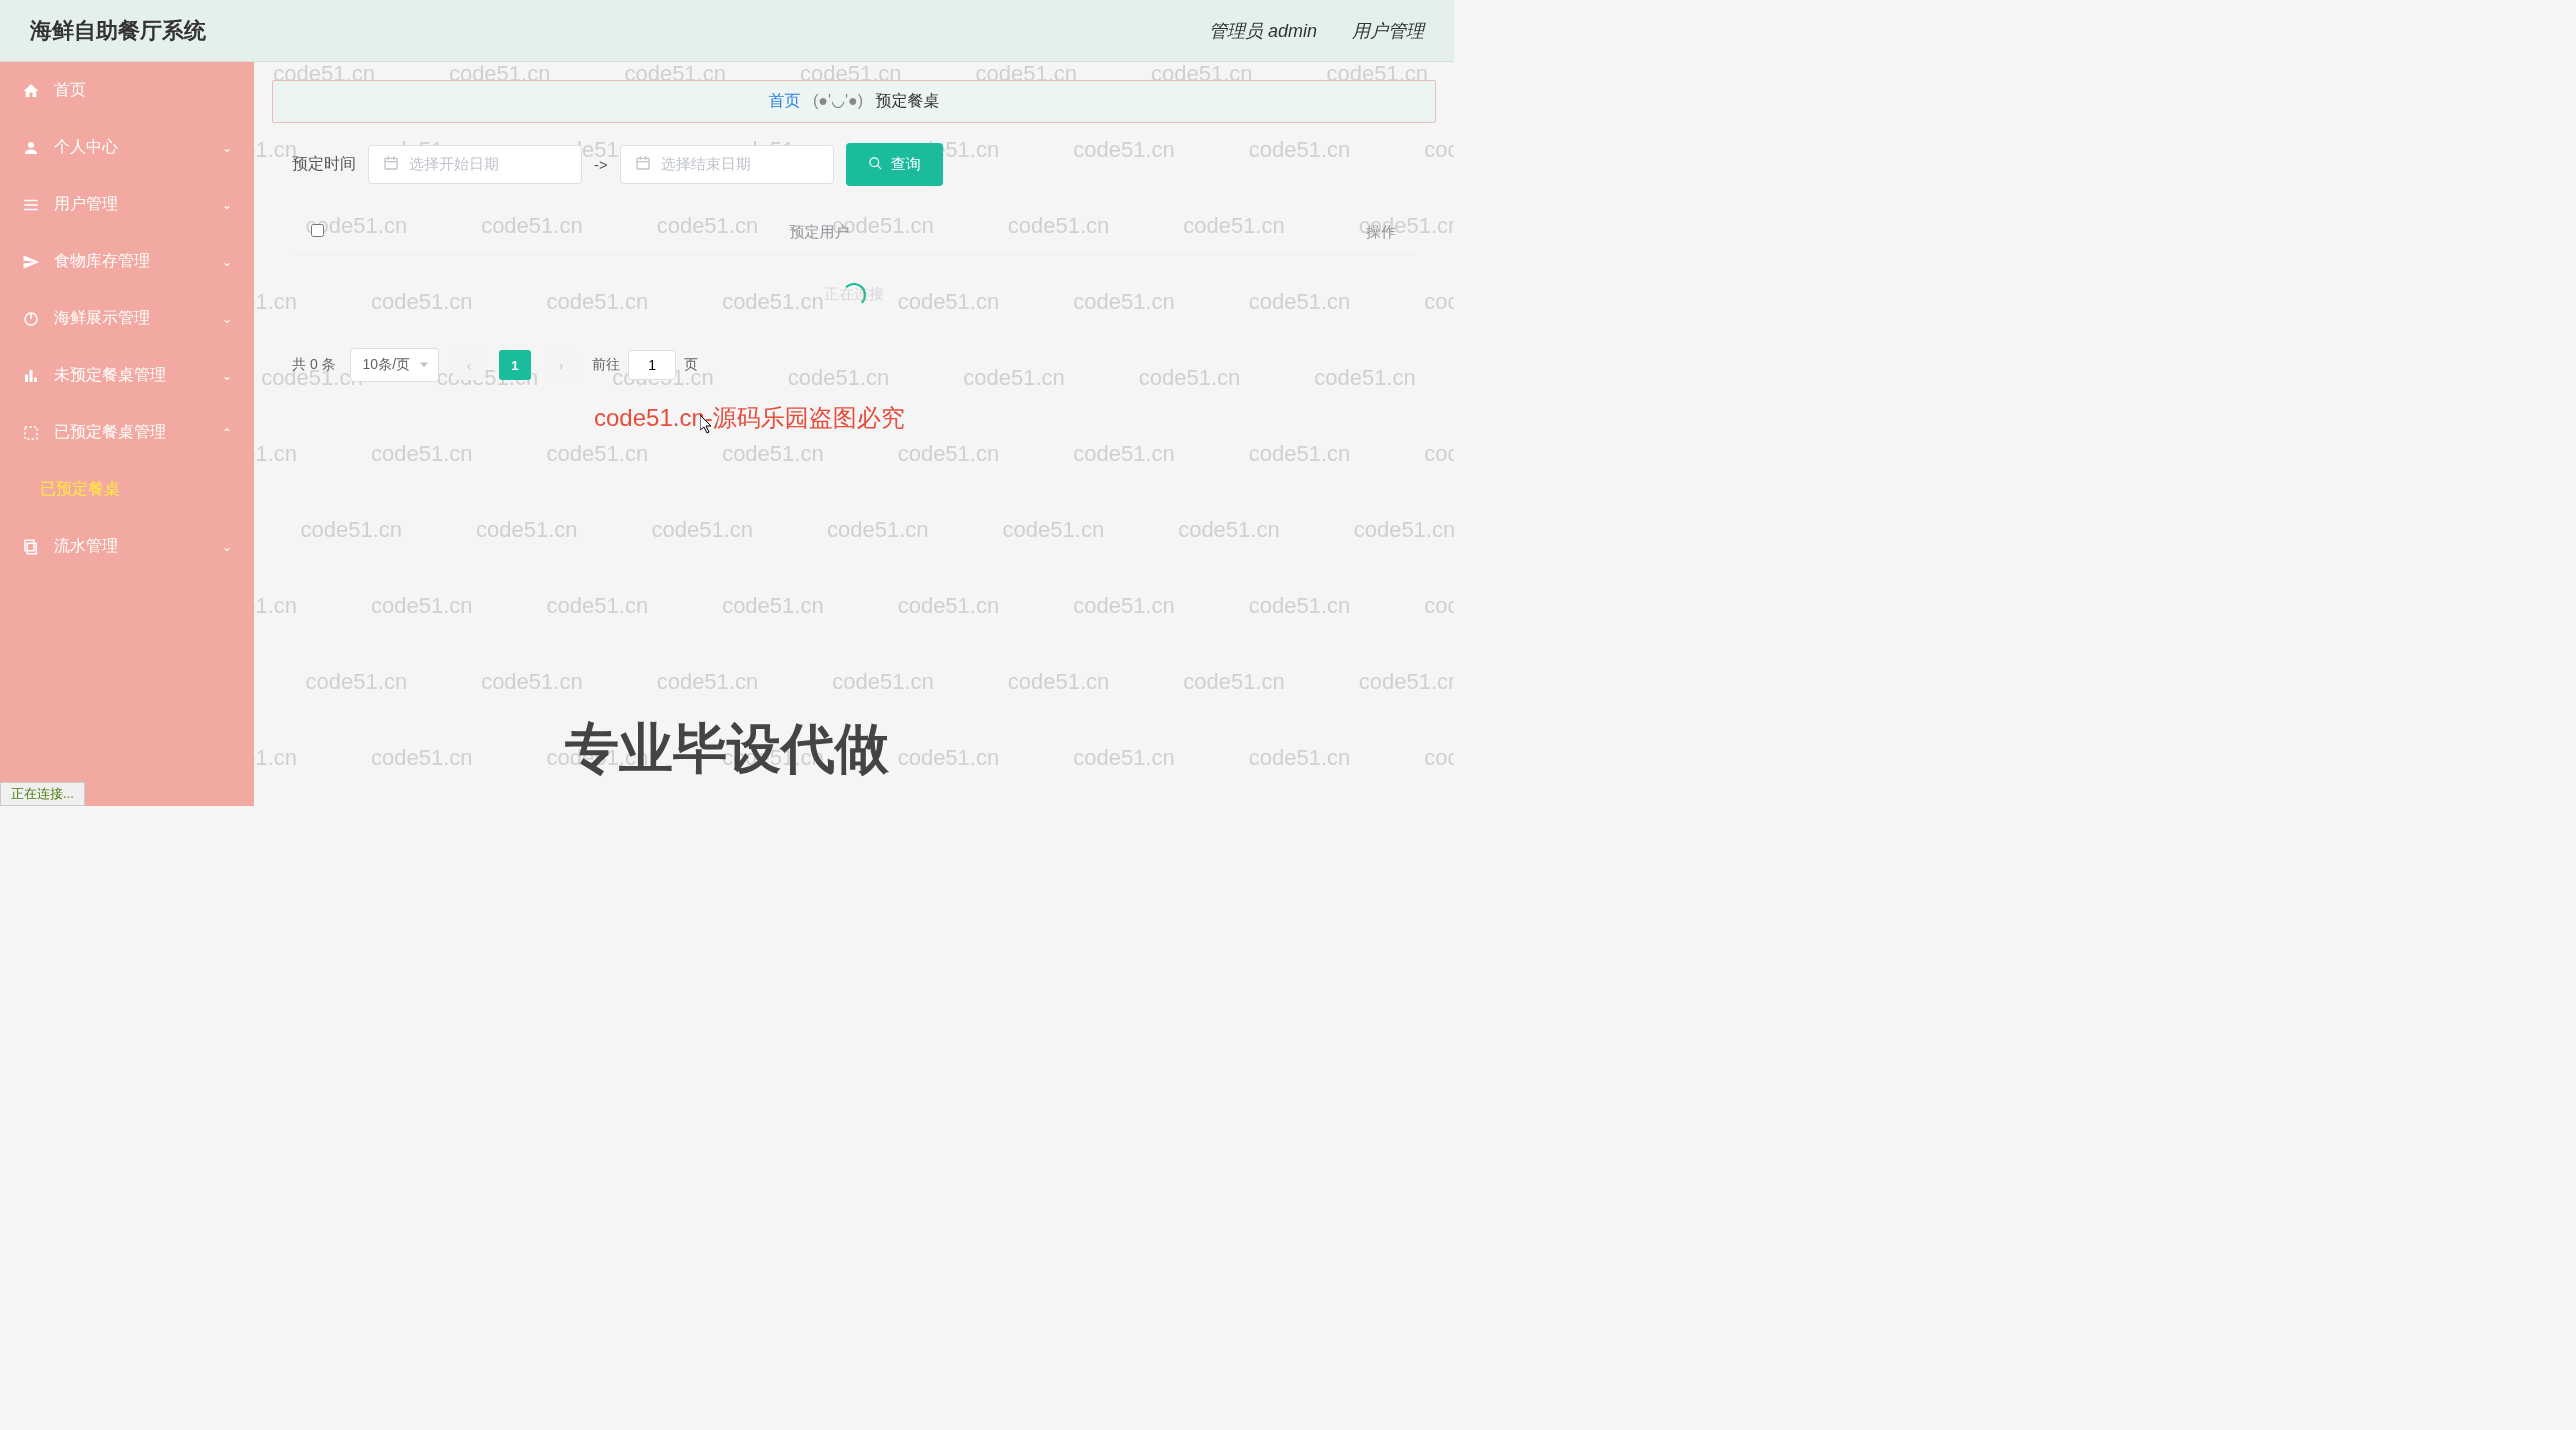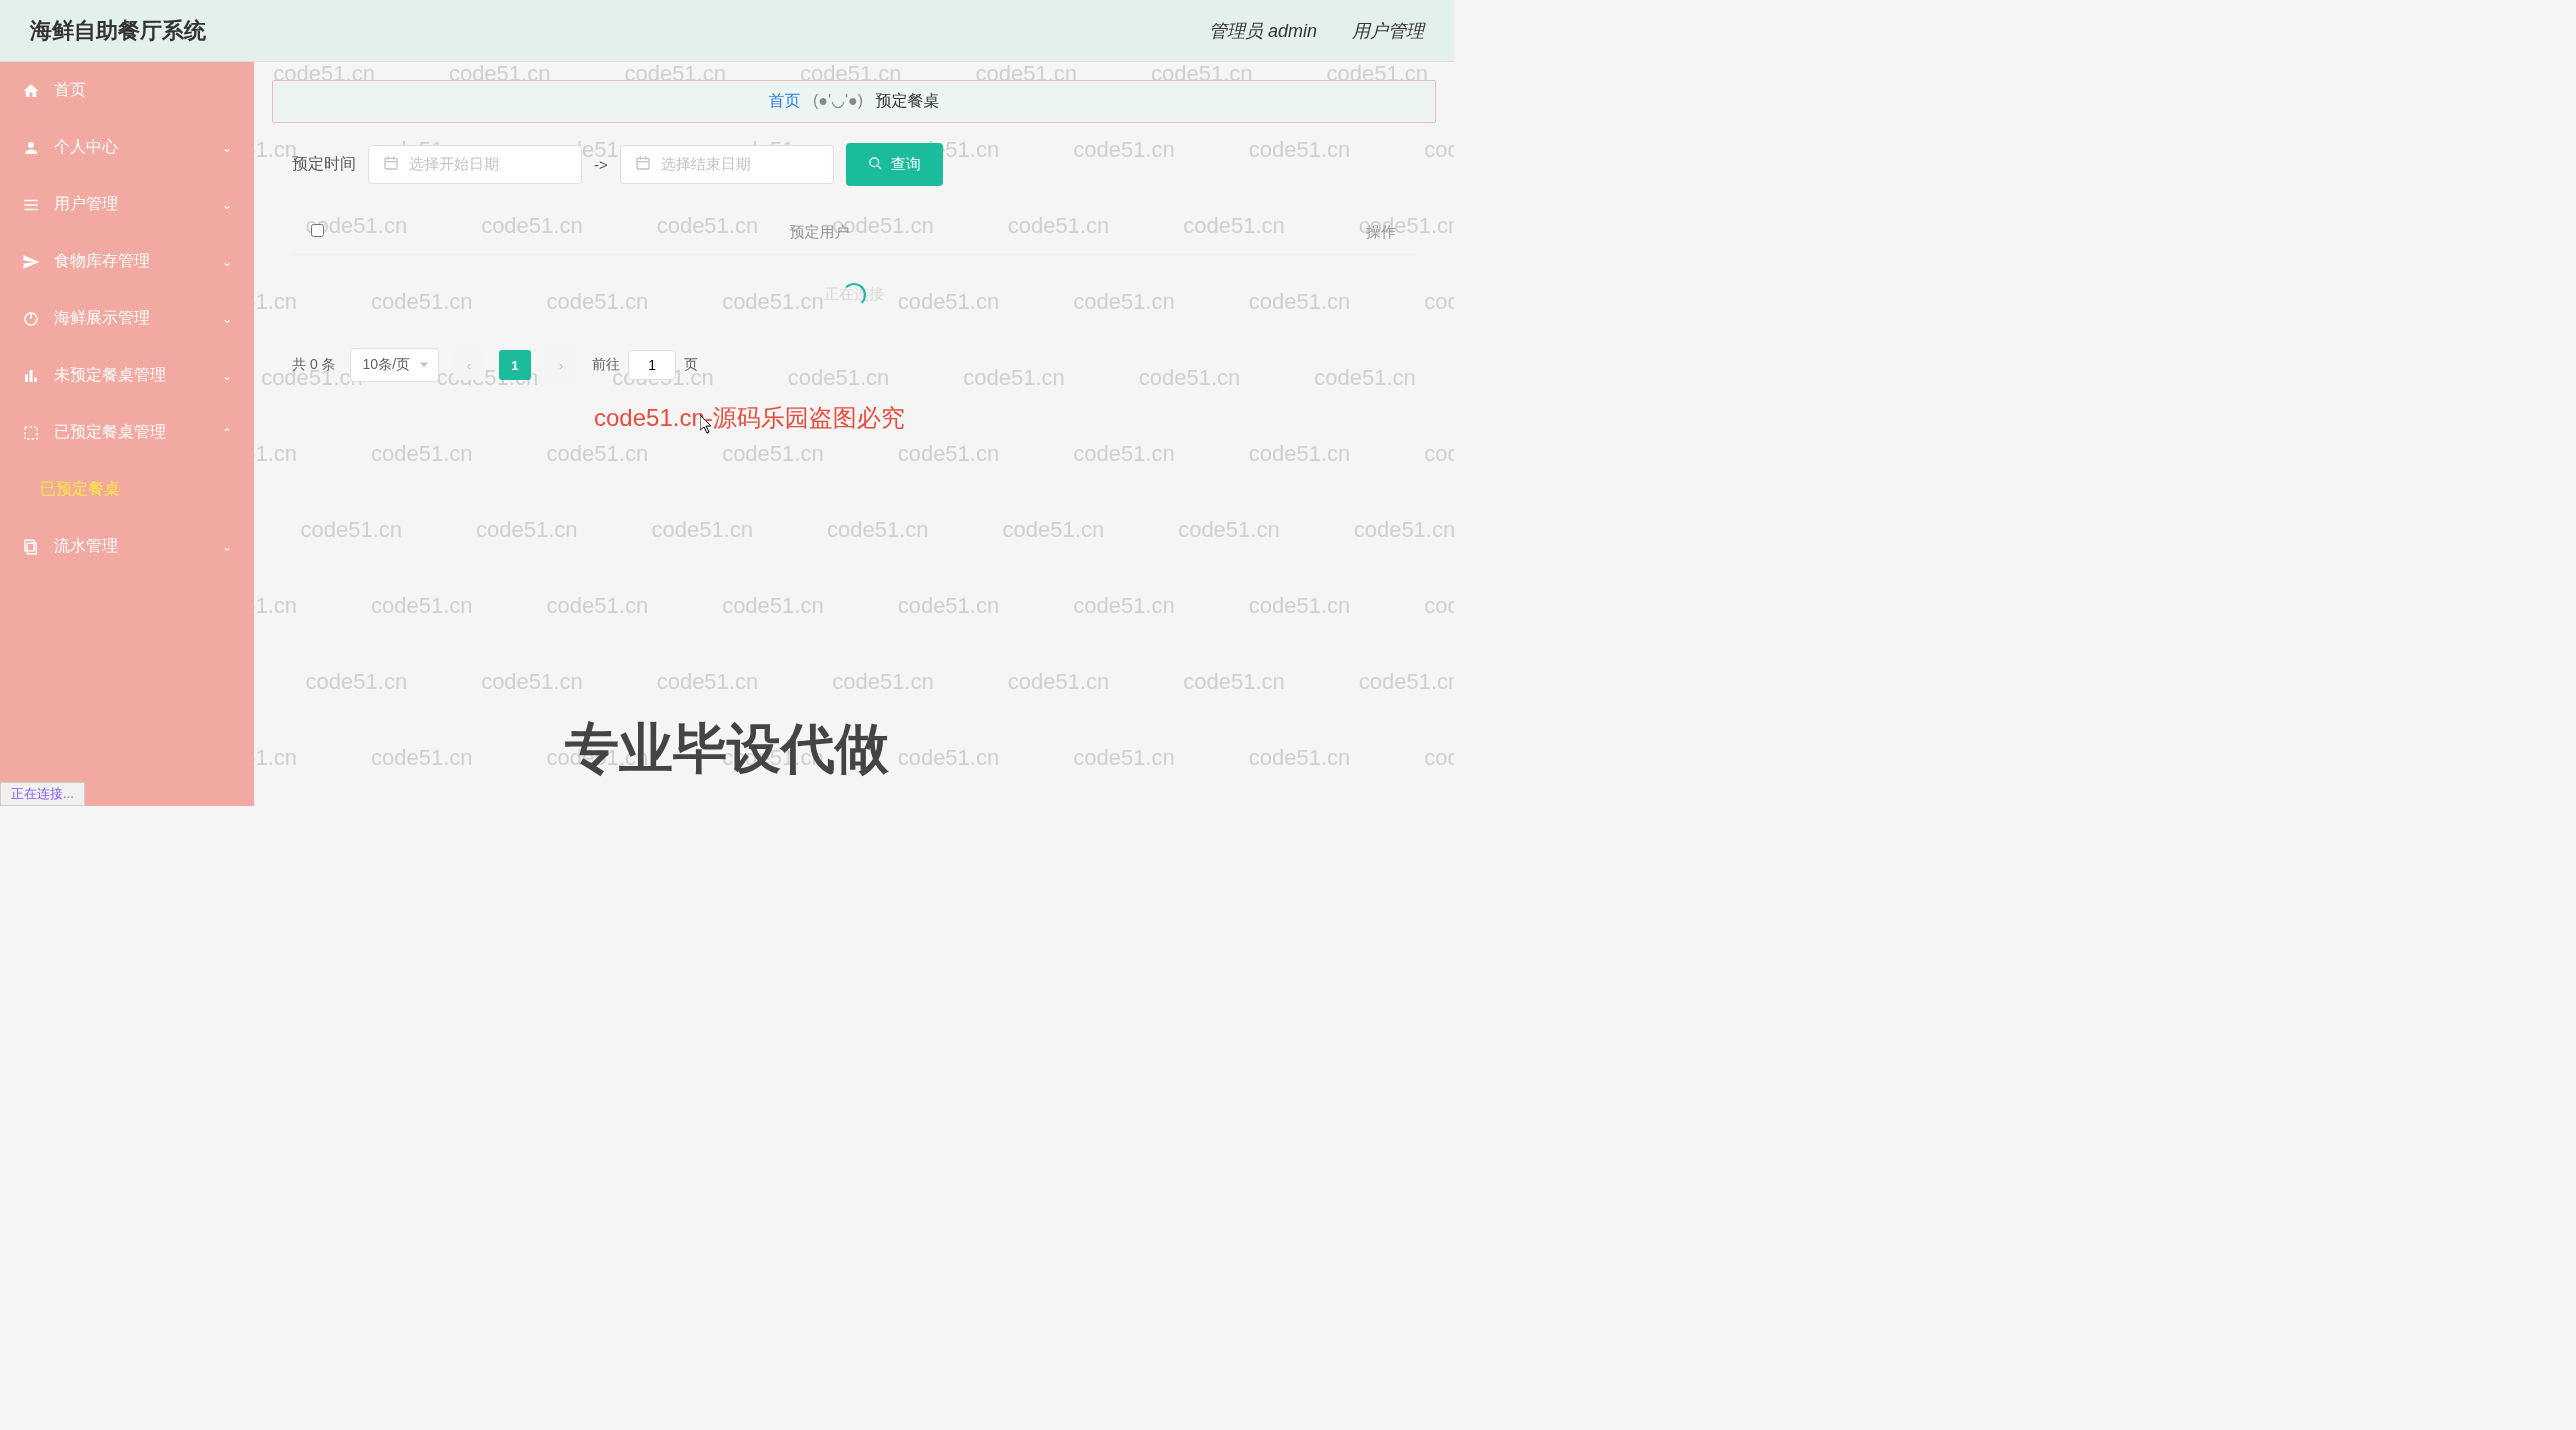--- a/index.html
+++ b/index.html
@@ -129,21 +129,21 @@
       position: absolute; bottom: 20px; left: 50%; transform: translateX(-50%);
       color: #444; font-size: 54px; font-weight: bold; z-index: 5;
     }
     .cursor {
       position: absolute; top: 415px; left: 700px; z-index: 6;
       font-size: 16px; color: #000;
     }
     .status-bar {
       position: absolute; bottom: 0; left: 0; background: #f0f0f0;
       border: 1px solid #ccc; padding: 2px 10px; font-size: 13px;
-      color: #8b5cf6; z-index: 10;
+      color: #4d7c0f; z-index: 10;
     }
   </style>
 </head>
 <body>
 
 <div class="watermark-layer">
   <div class="watermark-row">
       <span class="watermark-text">le51.cn</span>
       <span class="watermark-text">code51.cn</span>
       <span class="watermark-text">code51.cn</span>

